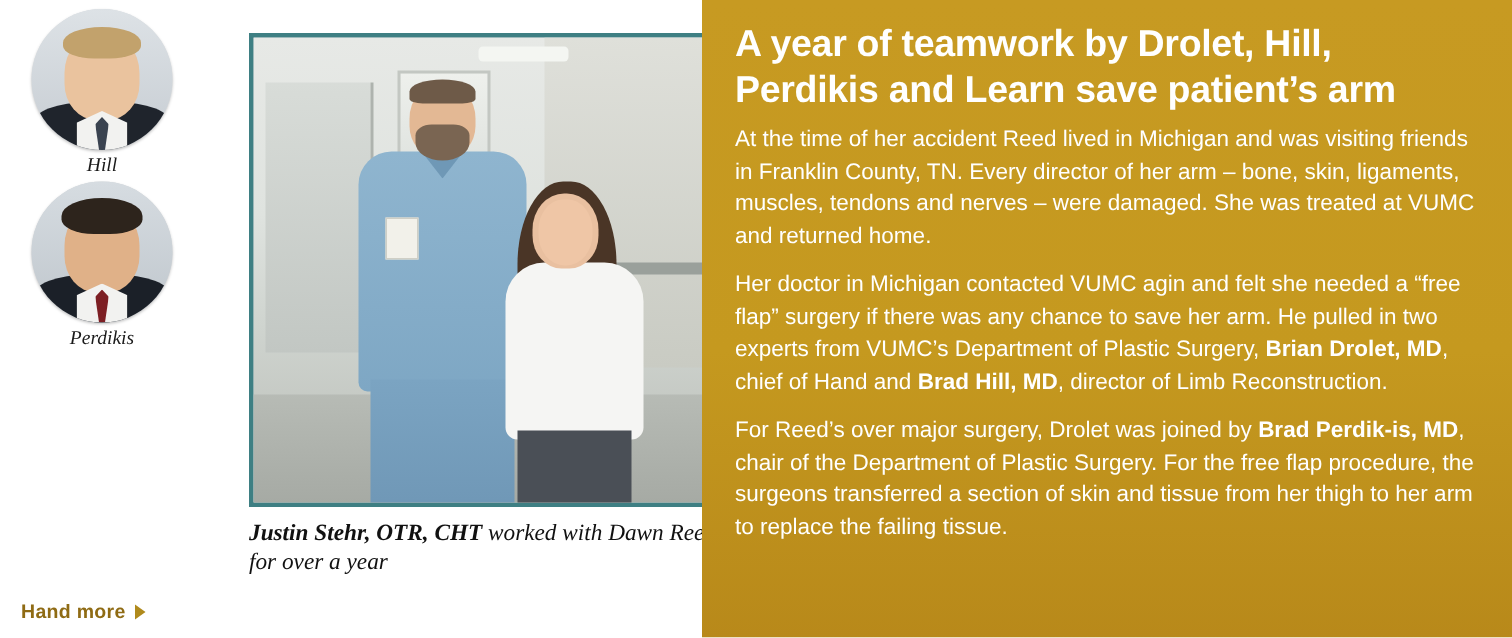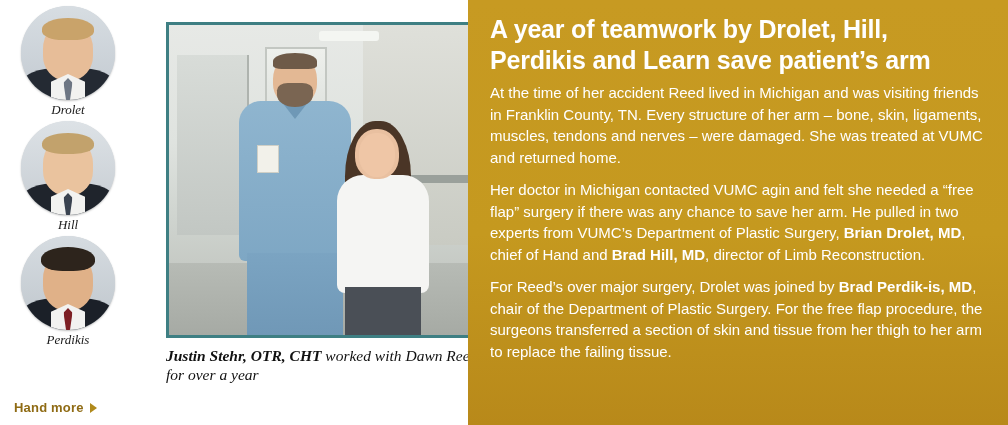--- a/index.html
+++ b/index.html
@@ -274,31 +274,20 @@
 </style>
 </head>
 <body>
 
 <div class="page">
 
   <div class="left-panel">
 
     <div class="headshots">
 
-      <div class="headshot-block">
-        <div class="headshot-circle" style="background:#cfd6dd">
-          <div class="face-bg" style="background:linear-gradient(180deg,#d7dde2,#c3cad1)"></div>
-          <div class="face-body" style="background:#242a33"></div>
-          <div class="face-head" style="top:16px;width:50px;height:58px;background:#e7bd98"></div>
-          <div class="face-hair" style="top:12px;width:52px;height:22px;background:#c9a36a"></div>
-          <div class="face-shirt"></div>
-          <div class="face-tie" style="background:#6d7683"></div>
-        </div>
-        <div class="headshot-caption">Drolet</div>
-      </div>
 
       <div class="headshot-block">
         <div class="headshot-circle" style="background:#d5dbe0">
           <div class="face-bg" style="background:linear-gradient(180deg,#dde2e6,#c6ccd2)"></div>
           <div class="face-body" style="background:#1f242c"></div>
           <div class="face-head" style="top:16px;width:50px;height:58px;background:#eac39e"></div>
           <div class="face-hair" style="top:12px;width:52px;height:21px;background:#c2a26c"></div>
           <div class="face-shirt"></div>
           <div class="face-tie" style="background:#3a4350"></div>
         </div>
@@ -352,21 +341,21 @@
     </div>
 
   </div>
 
   <div class="right-panel">
 
     <div class="right-inner">
       <h1 class="headline">A year of teamwork by Drolet, Hill, Perdikis and Learn save patient’s arm</h1>
 
       <p class="body-para">
-        <span>At the time of her accident Reed lived in Michigan and was visiting friends in Franklin County, TN. Every structure of her arm – bone, skin, ligaments, muscles, tendons and nerves – were damaged.  She was treated at VUMC and returned home.</span>
+        <span>At the time of her accident Reed lived in Michigan and was visiting friends in Franklin County, TN. Every director of her arm – bone, skin, ligaments, muscles, tendons and nerves – were damaged.  She was treated at VUMC and returned home.</span>
       </p>
 
       <p class="body-para">
         <span>Her doctor in Michigan contacted VUMC agin and felt she needed a “free flap” surgery if there was any chance to save her arm. He pulled in two experts from VUMC’s Department of Plastic Surgery, </span><b>Brian Drolet, MD</b><span>, chief of Hand and </span><b>Brad Hill, MD</b><span>, director of Limb Reconstruction.</span>
       </p>
 
       <p class="body-para">
         <span>For Reed’s over major surgery, Drolet was joined by </span><b>Brad Perdik-is, MD</b><span>, chair of the Department of Plastic Surgery. For the free flap procedure, the surgeons transferred a section of skin and tissue from her thigh to her arm to replace the failing tissue.</span>
       </p>
     </div>

